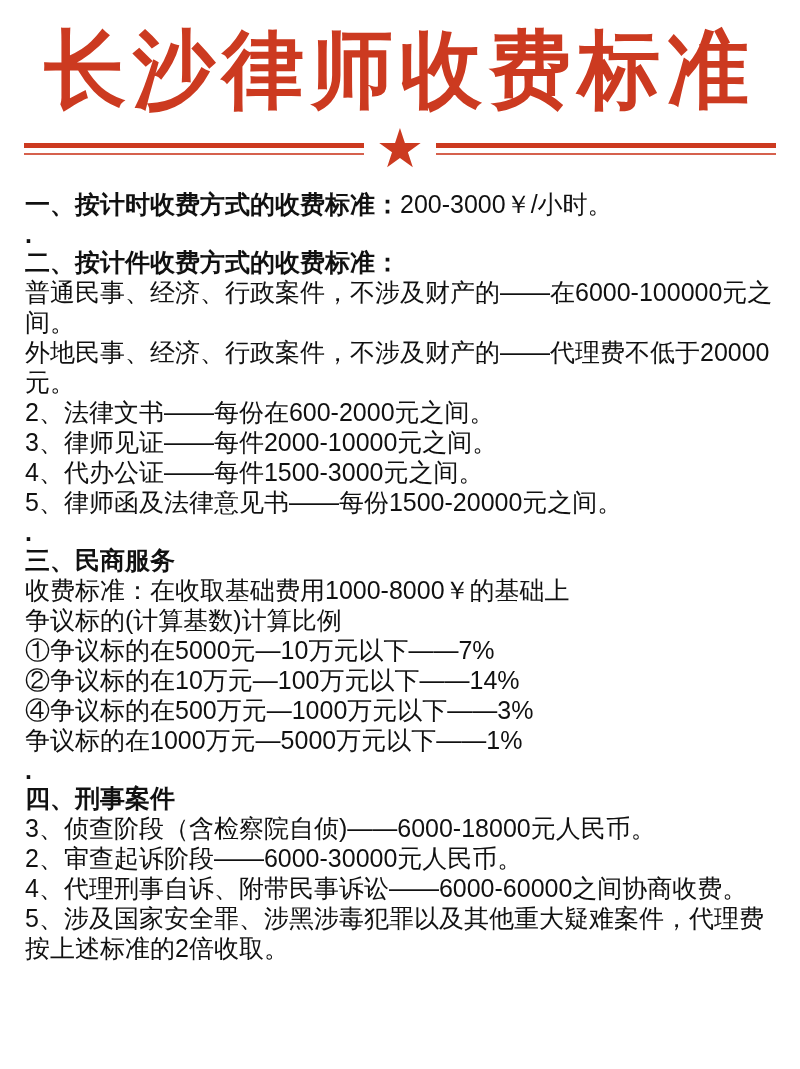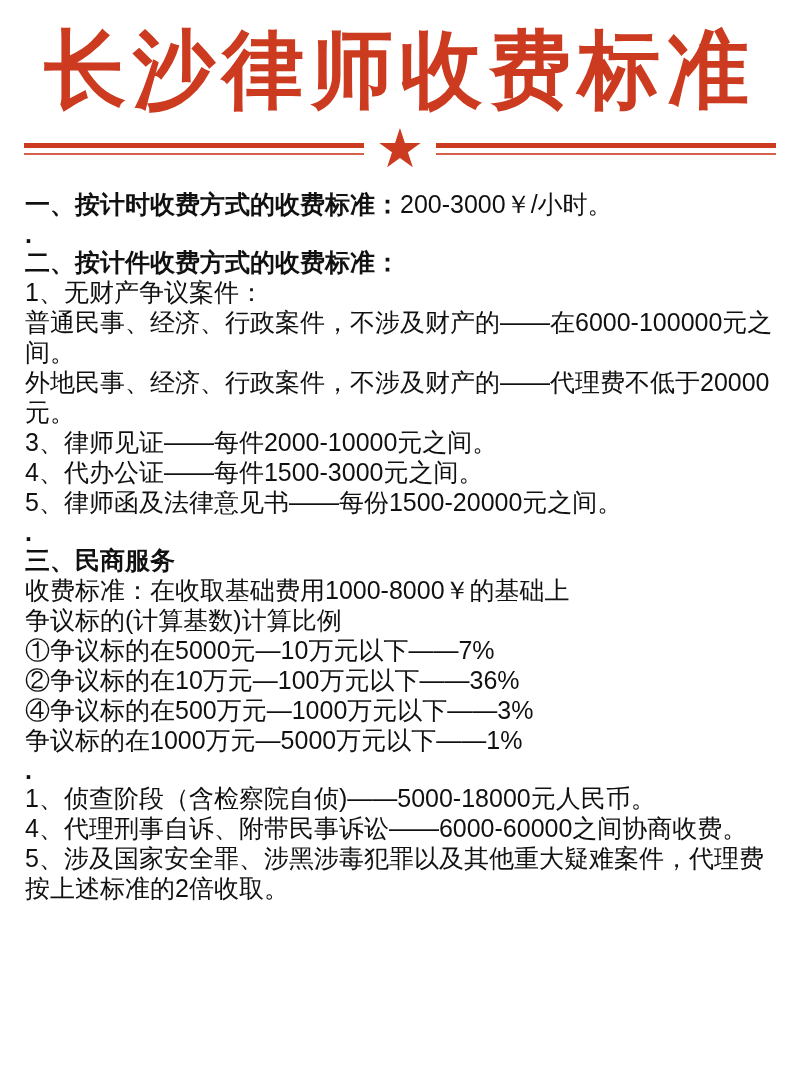--- a/index.html
+++ b/index.html
@@ -79,37 +79,39 @@
     </div>
   </div>
 
   <div class="content">
 
     <p class="line"><span class="heading">一、按计时收费方式的收费标准：</span><span>200-3000￥/小时。</span></p>
 
     <p class="line dot">.</p>
 
     <p class="line heading">二、按计件收费方式的收费标准：</p>
-    <p class="line">1、无财产争议案件：</p>
     <p class="line">普通民事、经济、行政案件，不涉及财产的——在6000-100000元之间。</p>
     <p class="line">外地民事、经济、行政案件，不涉及财产的——代理费不低于20000元。</p>
+    <p class="line">2、法律文书——每份在600-2000元之间。</p>
     <p class="line">3、律师见证——每件2000-10000元之间。</p>
     <p class="line">4、代办公证——每件1500-3000元之间。</p>
     <p class="line">5、律师函及法律意见书——每份1500-20000元之间。</p>
 
     <p class="line dot">.</p>
 
     <p class="line heading">三、民商服务</p>
     <p class="line">收费标准：在收取基础费用1000-8000￥的基础上</p>
     <p class="line">争议标的(计算基数)计算比例</p>
     <p class="line">①争议标的在5000元—10万元以下——7%</p>
-    <p class="line">②争议标的在10万元—100万元以下——36%</p>
+    <p class="line">②争议标的在10万元—100万元以下——14%</p>
     <p class="line">④争议标的在500万元—1000万元以下——3%</p>
     <p class="line">争议标的在1000万元—5000万元以下——1%</p>
 
     <p class="line dot">.</p>
 
-    <p class="line">1、侦查阶段（含检察院自侦)——5000-18000元人民币。</p>
+    <p class="line heading">四、刑事案件</p>
+    <p class="line">3、侦查阶段（含检察院自侦)——6000-18000元人民币。</p>
+    <p class="line">2、审查起诉阶段——6000-30000元人民币。</p>
     <p class="line">4、代理刑事自诉、附带民事诉讼——6000-60000之间协商收费。</p>
     <p class="line">5、涉及国家安全罪、涉黑涉毒犯罪以及其他重大疑难案件，代理费按上述标准的2倍收取。</p>
 
   </div>
 </div>
 
 </body></html>

